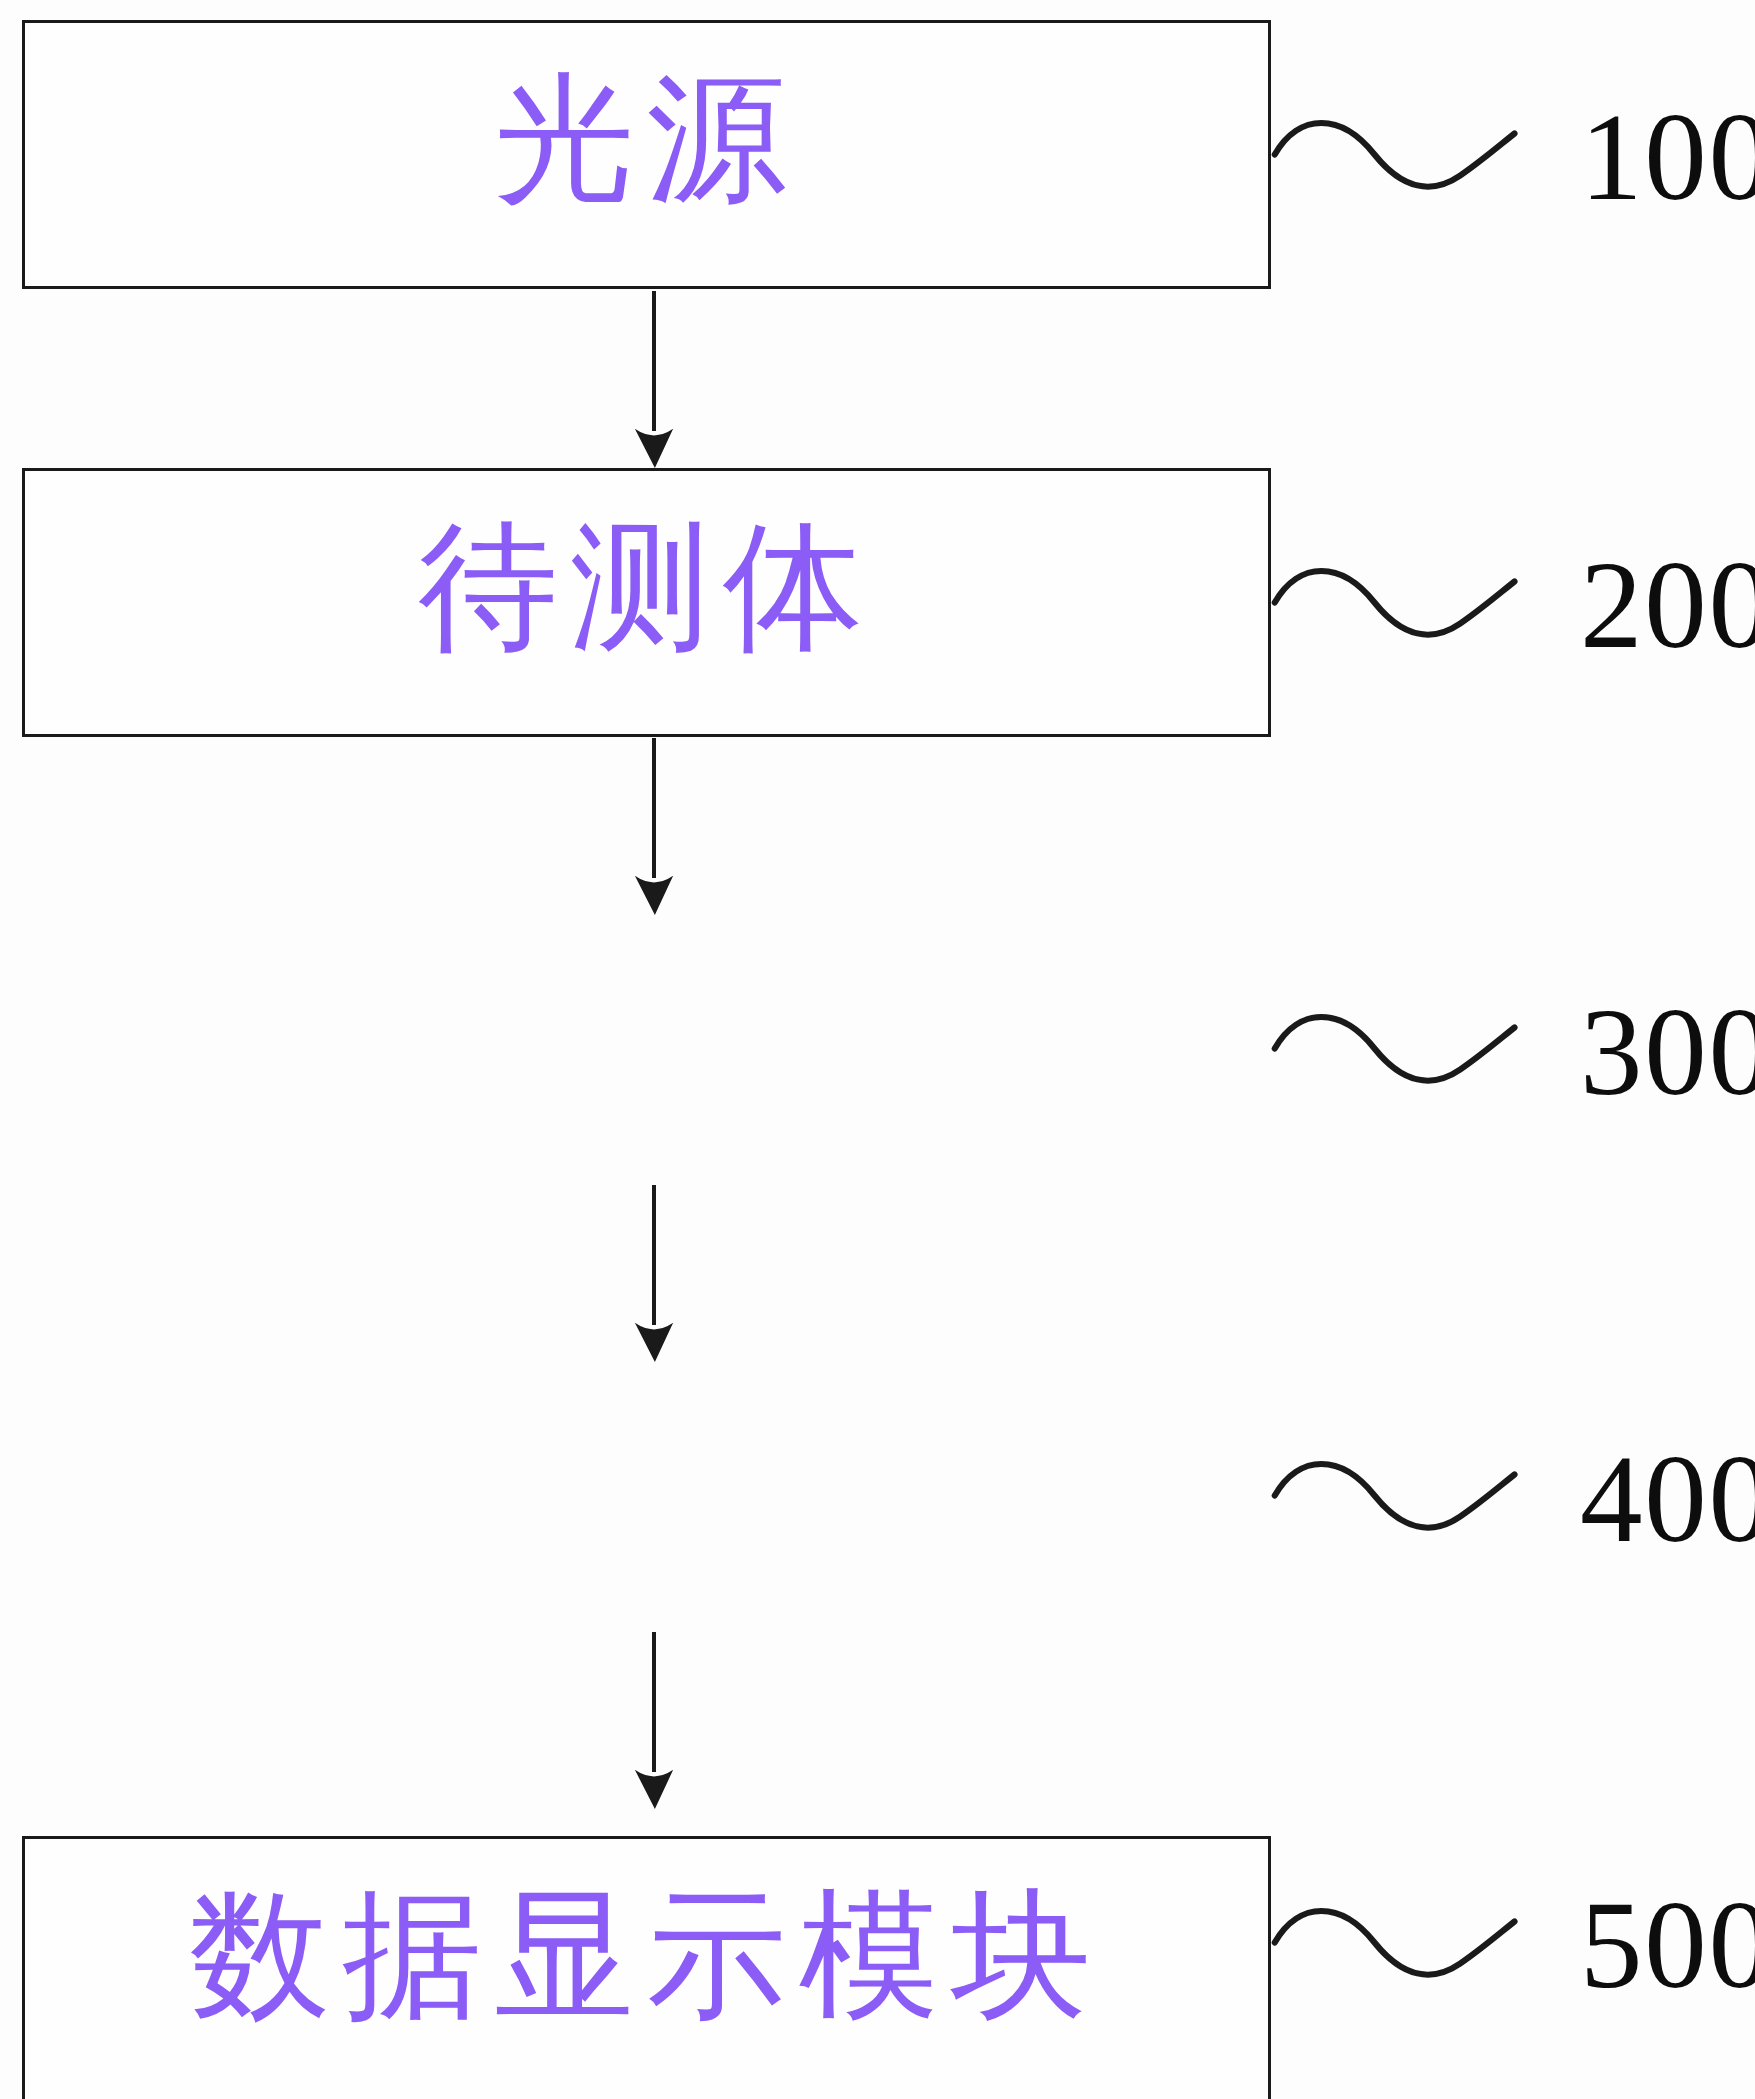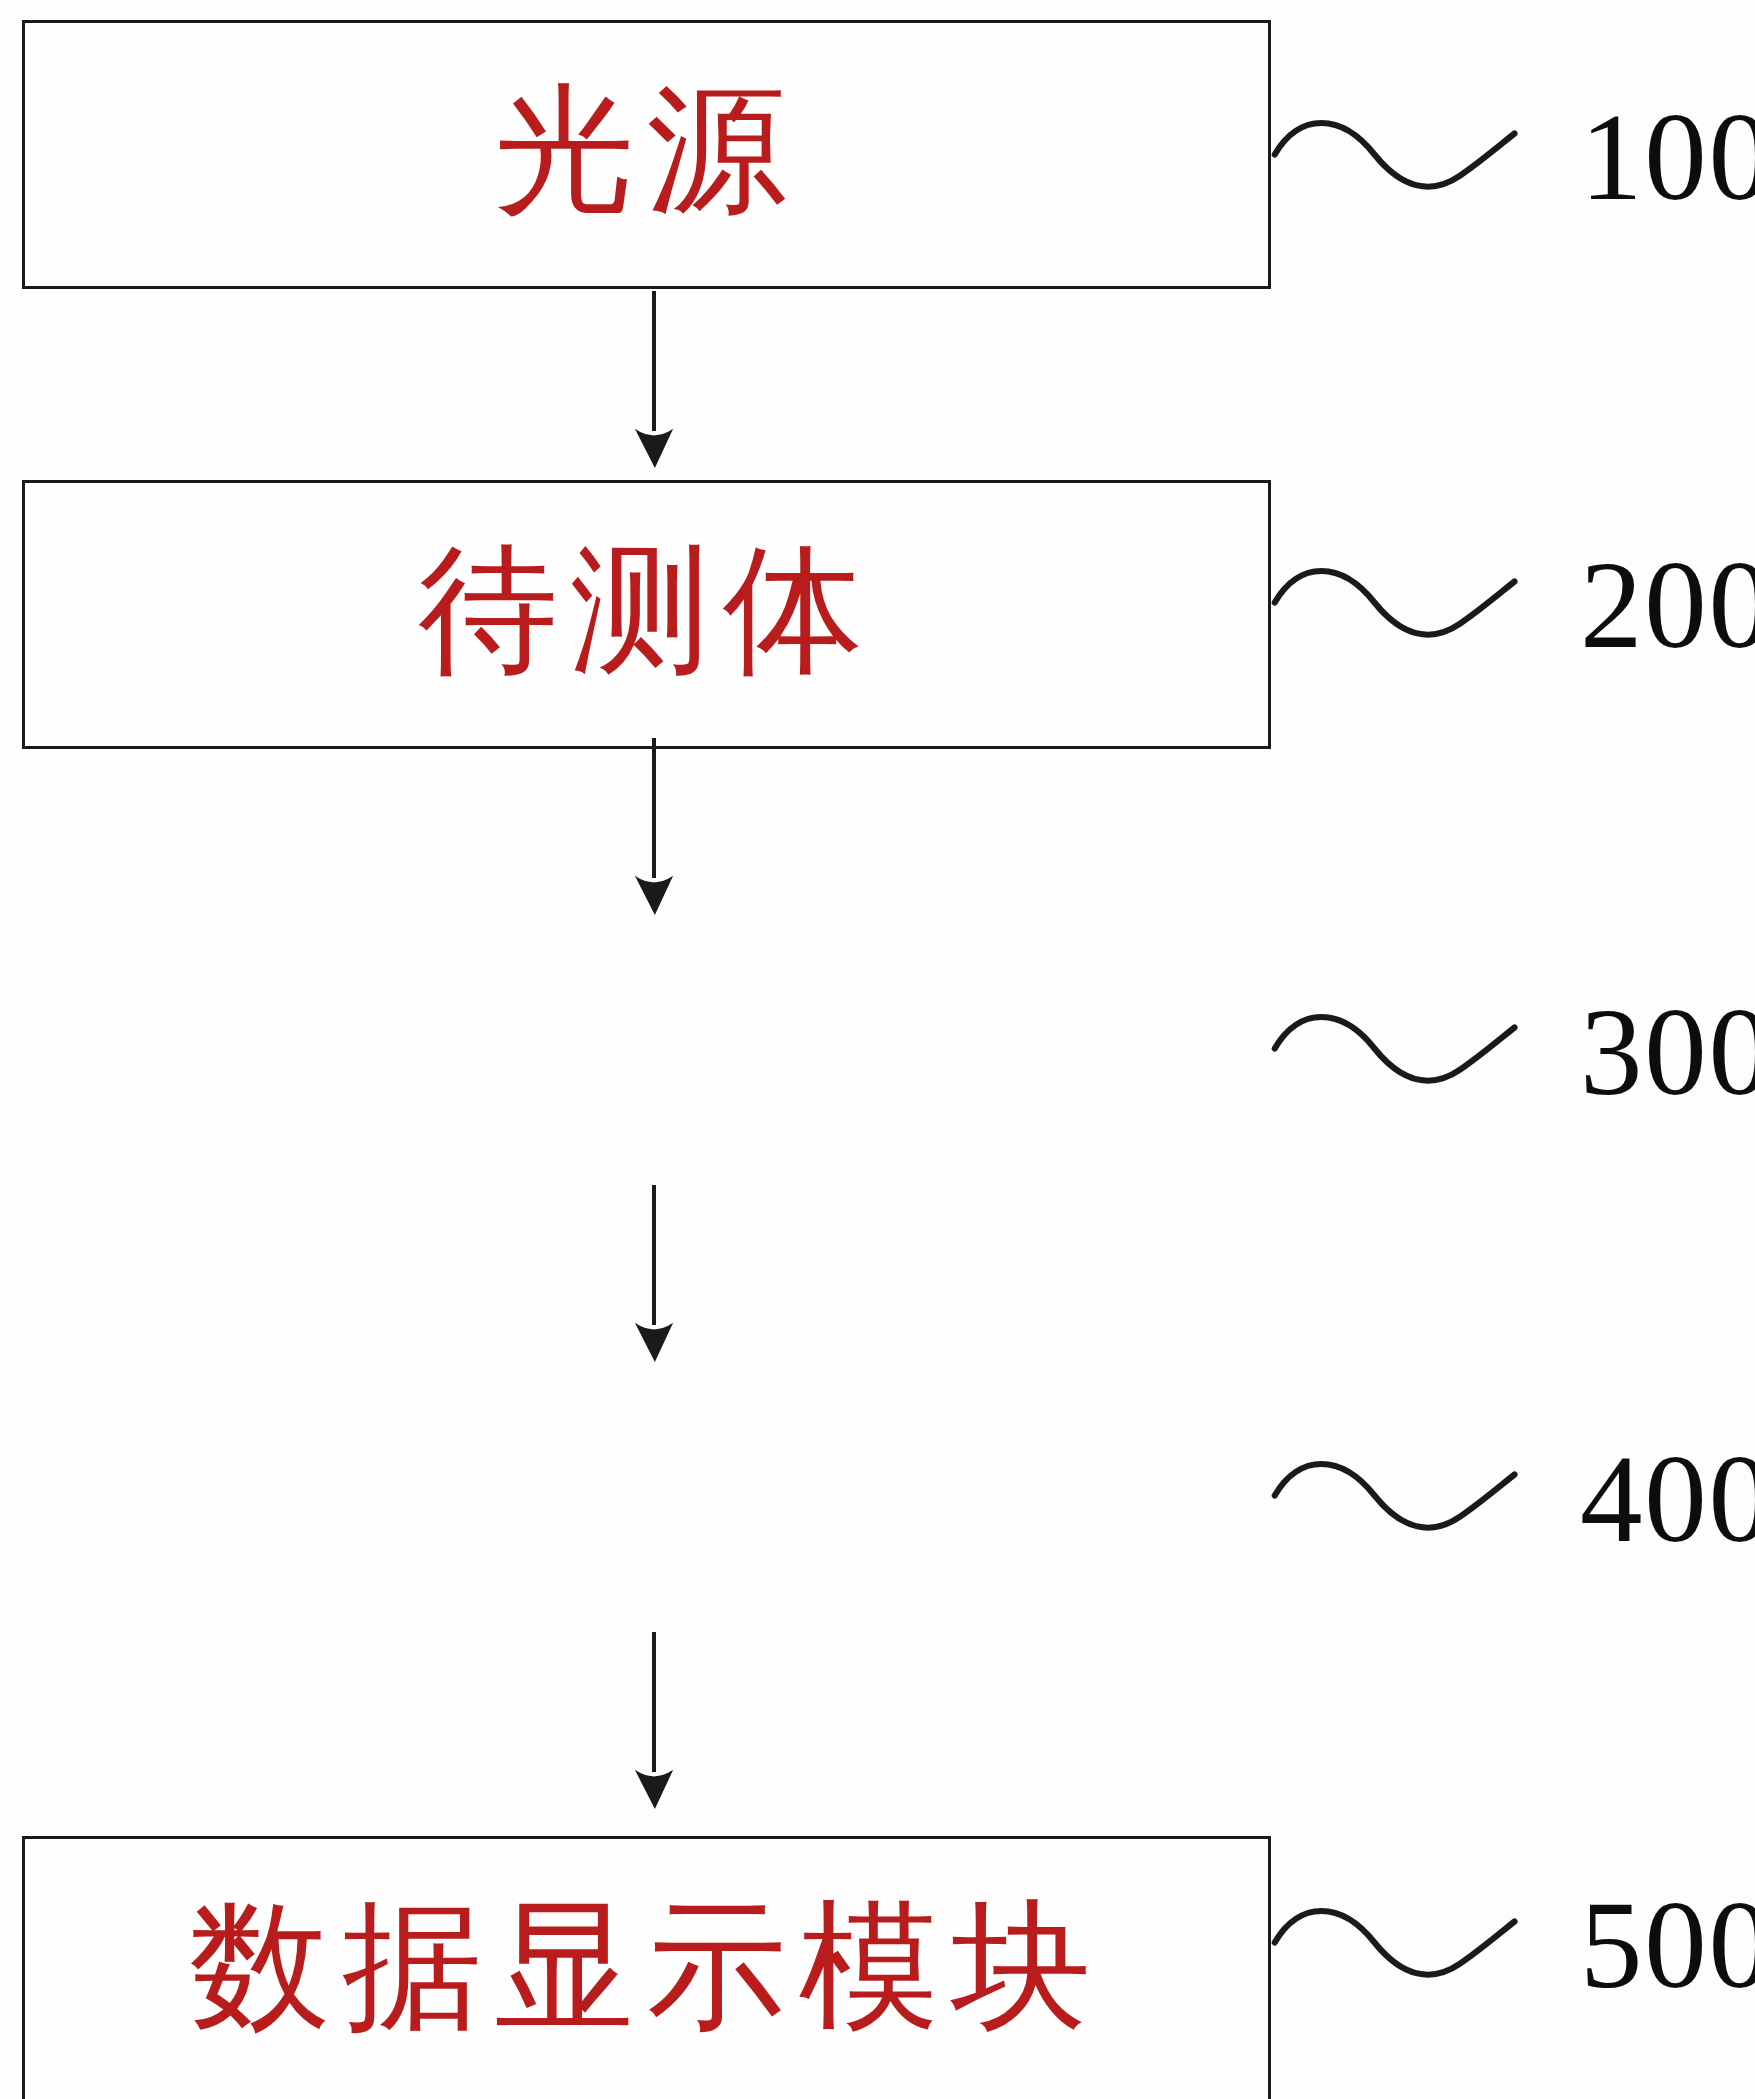--- a/index.html
+++ b/index.html
@@ -21,24 +21,24 @@
     width: 1249px;
     height: 269px;
     border: 3.5px solid #1a1a1a;
     box-sizing: border-box;
     background: #fefefe;
     display: flex;
     align-items: center;
     justify-content: center;
   }
   .box-label {
-    font-family: Liberation Sans, sans-serif;
+    font-family: Liberation Mono, monospace;
     font-size: 140px;
     letter-spacing: 12.3px;
-    color: #b91c1c;
+    color: #8b5cf6;
     white-space: nowrap;
     line-height: 1;
     transform: translateY(-5.3px);
   }
   .arrow-line {
     position: absolute;
     left: 652px;
     width: 3.5px;
     background: #1a1a1a;
   }
@@ -75,21 +75,21 @@
   <svg class="ref-squiggle" style="top:109px" viewBox="0 0 300 104">
     <path d="M4,52 C32,4 80,4 118,52 C150,92 184,98 216,76 C238,61 258,44 278,28" fill="none" stroke="#1a1a1a" stroke-width="7" stroke-linecap="round"></path>
   </svg>
   <span class="ref-number" style="top:91px">100</span>
 
   <div class="arrow-line" style="top:291px;height:140px"></div>
   <svg class="arrow-head" style="top:427px" viewBox="0 0 46 48">
     <path d="M1,2 Q23,17 45,2 L24,47 Z" fill="#1a1a1a"></path>
   </svg>
 
-  <div class="flow-box" style="top:480px">
+  <div class="flow-box" style="top:468px">
     <span class="box-label">待测体</span>
   </div>
   <svg class="ref-squiggle" style="top:557px" viewBox="0 0 300 104">
     <path d="M4,52 C32,4 80,4 118,52 C150,92 184,98 216,76 C238,61 258,44 278,28" fill="none" stroke="#1a1a1a" stroke-width="7" stroke-linecap="round"></path>
   </svg>
   <span class="ref-number" style="top:539px">200</span>
 
   <div class="arrow-line" style="top:738px;height:140px"></div>
   <svg class="arrow-head" style="top:874px" viewBox="0 0 46 48">
     <path d="M1,2 Q23,17 45,2 L24,47 Z" fill="#1a1a1a"></path>

